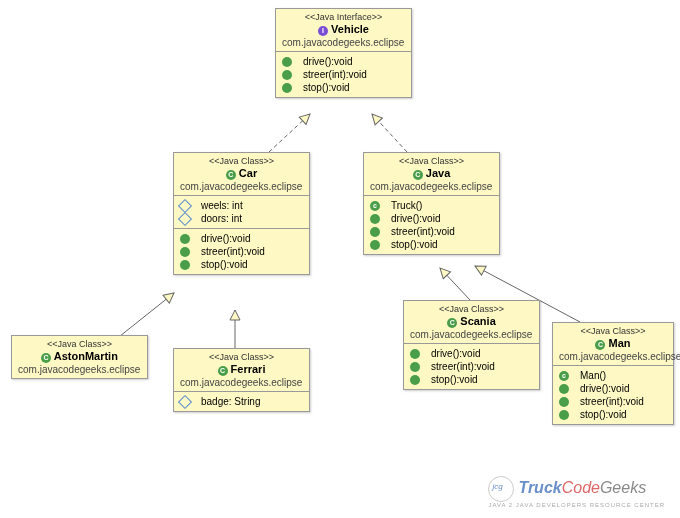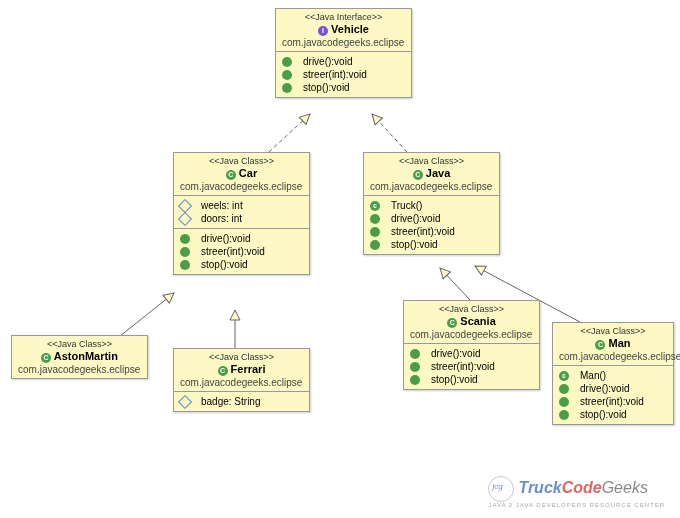--- a/index.html
+++ b/index.html
@@ -11,21 +11,21 @@
 .package{font-size:10px;color:#444}
 .member{padding:1px 0;display:flex;align-items:center;gap:11px}
 .icon{width:10px;height:10px;border-radius:50%;display:inline-block;flex-shrink:0}
 .icon-i{background:#7a4fd6;color:#fff;font-size:7px;text-align:center;line-height:10px;font-weight:bold}
 .icon-c{background:#4a9e4a;color:#fff;font-size:7px;text-align:center;line-height:10px;font-weight:bold}
 .icon-method{background:#4a9e4a}
 .icon-attr{width:8px;height:8px;border:1px solid #5588cc;background:transparent;transform:rotate(45deg)}
 svg.connectors{position:absolute;top:0;left:0;width:680px;height:518px;pointer-events:none}
 .watermark{position:absolute;right:15px;bottom:10px;font-size:16px;font-style:italic;color:#888}
 .watermark .j1{color:#6a8fc9;font-weight:bold}
-.watermark .c1{color:#d66;font-weight:bold}
+.watermark .c1{color:#d66;font-weight:normal}
 .watermark .g1{color:#888;font-weight:normal}
 .watermark .sub{font-size:6px;color:#aaa;letter-spacing:1px;display:block;font-style:normal;text-align:right}
 .wm-icon{display:inline-block;width:24px;height:24px;border:1px solid #ccc;border-radius:50%;vertical-align:middle;margin-right:4px;position:relative}
 .wm-icon::after{content:"jcg";position:absolute;top:5px;left:3px;font-size:8px;color:#6a8fc9;font-style:italic}
 </style>
 </head>
 <body>
 
 <svg class="connectors">
 <defs>

